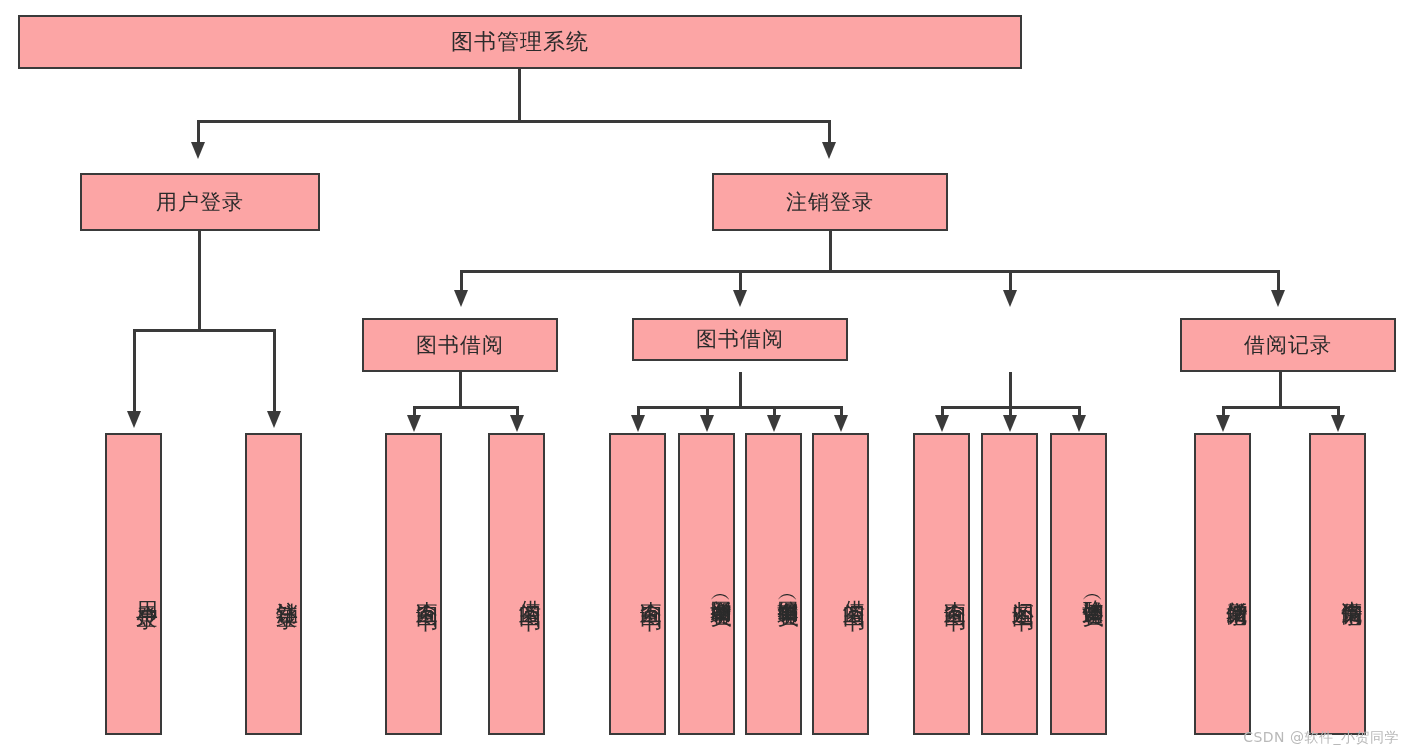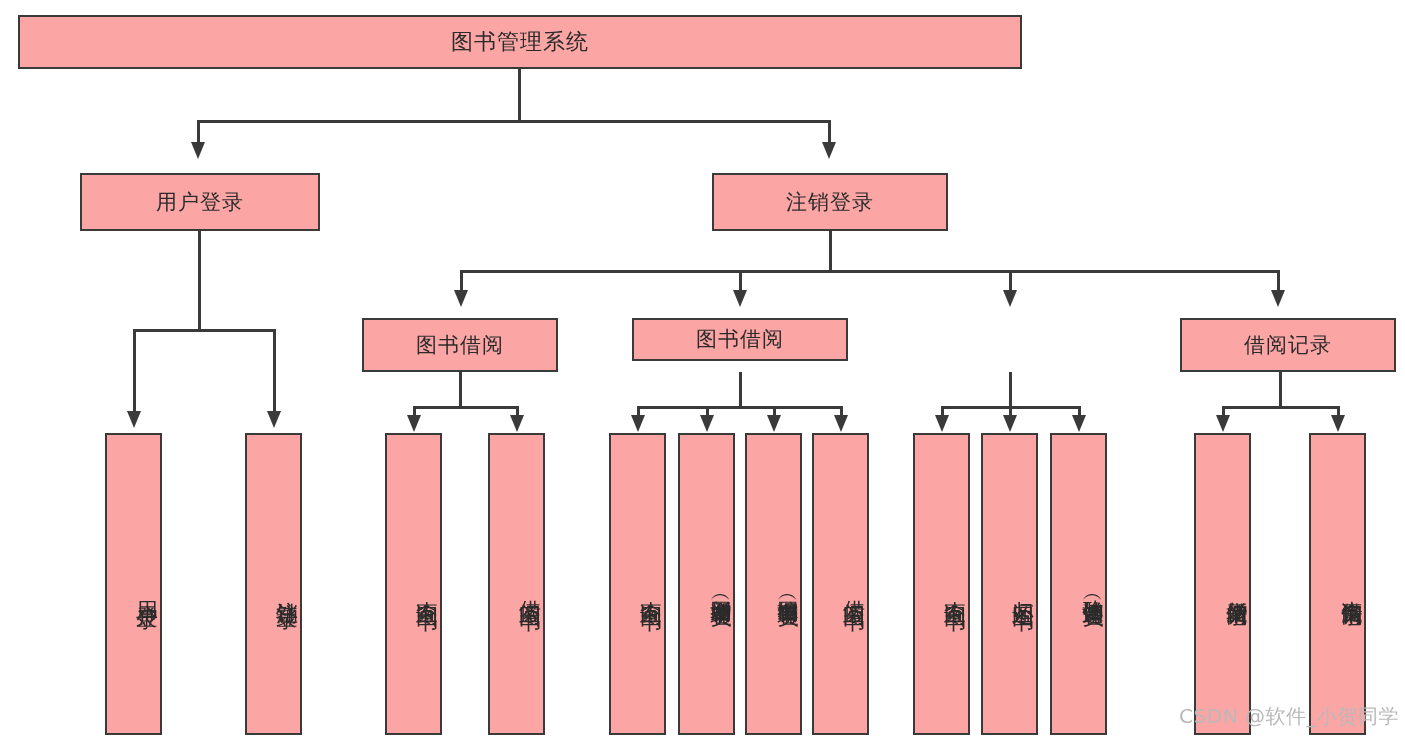--- a/index.html
+++ b/index.html
@@ -54,22 +54,22 @@
     position:absolute;
     width:0;height:0;
     border-left:7px solid transparent;
     border-right:7px solid transparent;
     border-top:17px solid #3a3a3a;
   }
   
   #watermark{
     position:absolute;
     right:6px;
-    bottom:17px;
-    font-size:20px;
+    bottom:0;
+    font-size:14px;
     color:#b9b9b9;
     letter-spacing:0.5px;
     white-space:nowrap;
     pointer-events:none;
   }
 </style>
 </head>
 <body>
 
 <div id="canvas">

